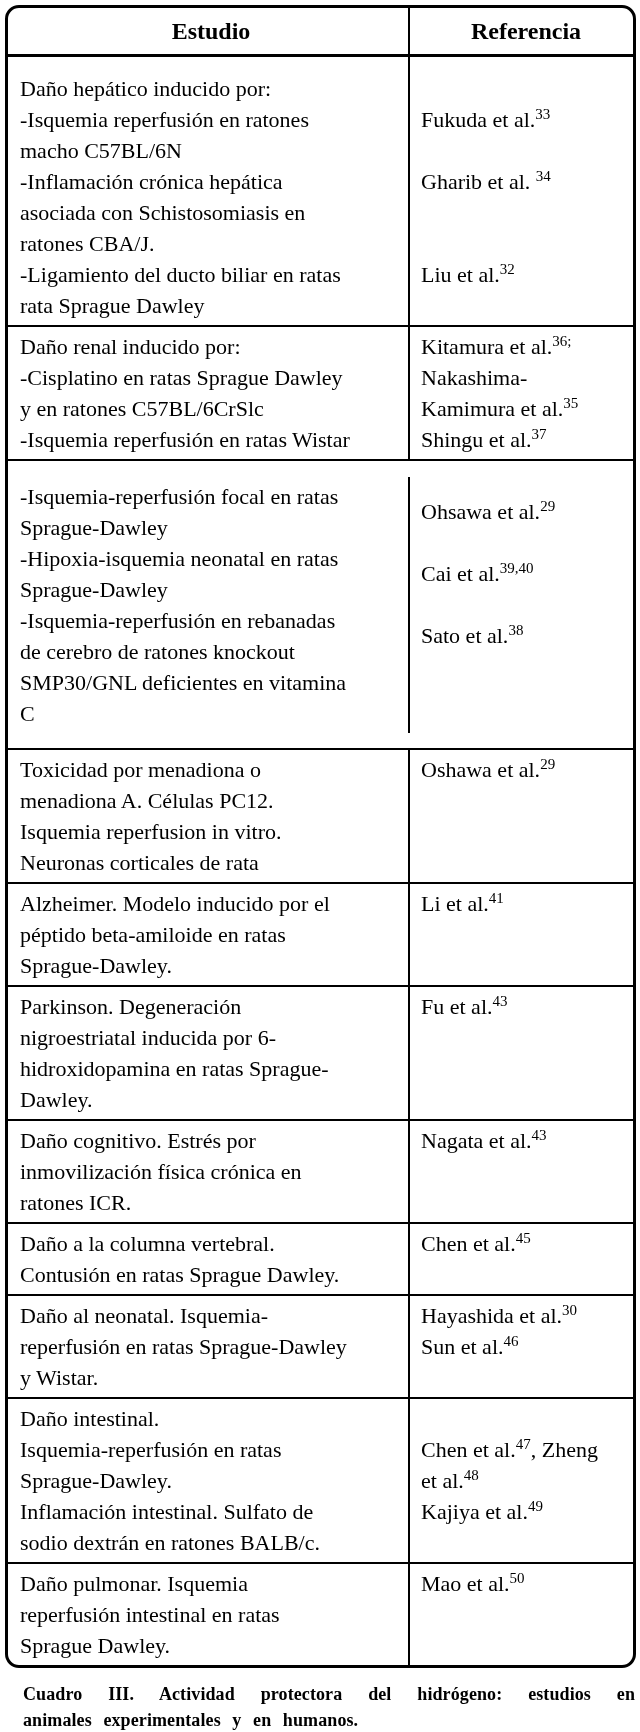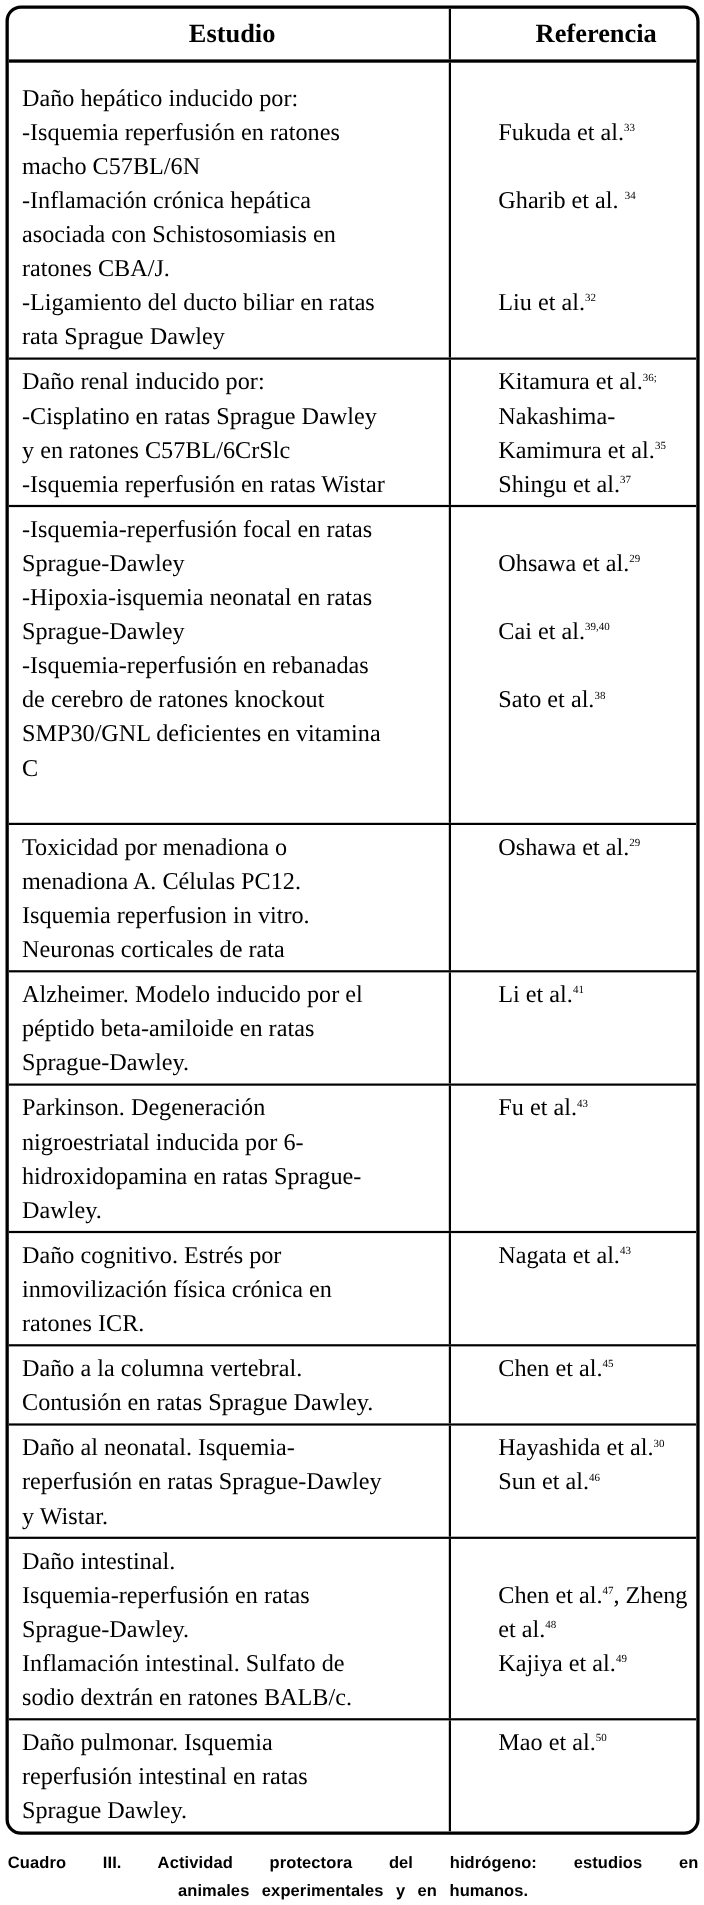--- a/index.html
+++ b/index.html
@@ -18,27 +18,27 @@
     padding: 5px 4px 10px 5px;
   }
   .studies-table {
     border: 3px solid #000;
     border-radius: 14px;
     overflow: hidden;
     background: #fff;
   }
   .row {
     display: flex;
-    gap: 32px;
   }
   .header-row {
     border-bottom: 3px solid #000;
   }
   .data-row + .data-row {
     border-top: 2px solid #000;
+    align-items: center;
   }
   .cell {
     box-sizing: border-box;
   }
   .study-cell {
     flex: 0 0 402px;
     border-right: 2px solid #000;
     padding: 4px 6px 4px 12px;
   }
   .ref-cell {
@@ -58,38 +58,38 @@
   .data-row.first .cell {
     padding-top: 16px;
   }
   .line {
     font-size: 22px;
     line-height: 31px;
     height: 31px;
     white-space: nowrap;
   }
   .sup {
-    font-size: 10px;
+    font-size: 15px;
     position: relative;
     top: -8px;
   }
   .caption {
-    margin: 13px 1px 0 2px;
-    font-family: Liberation Sans, sans-serif;
+    margin: 13px 1px 0 18px;
+    font-family: Liberation Serif, serif;
     font-weight: bold;
-    font-size: 15px;
+    font-size: 18px;
     line-height: 26px;
     letter-spacing: 0.1px;
   }
   .caption .l1 {
     text-align: justify;
     text-align-last: justify;
   }
   .caption .l2 {
-    text-align: center;
+    text-align: left;
     word-spacing: 7px;
   }
 </style>
 </head>
 <body>
 
 <div class="page">
 
   <div class="studies-table">
     <div class="row header-row">

